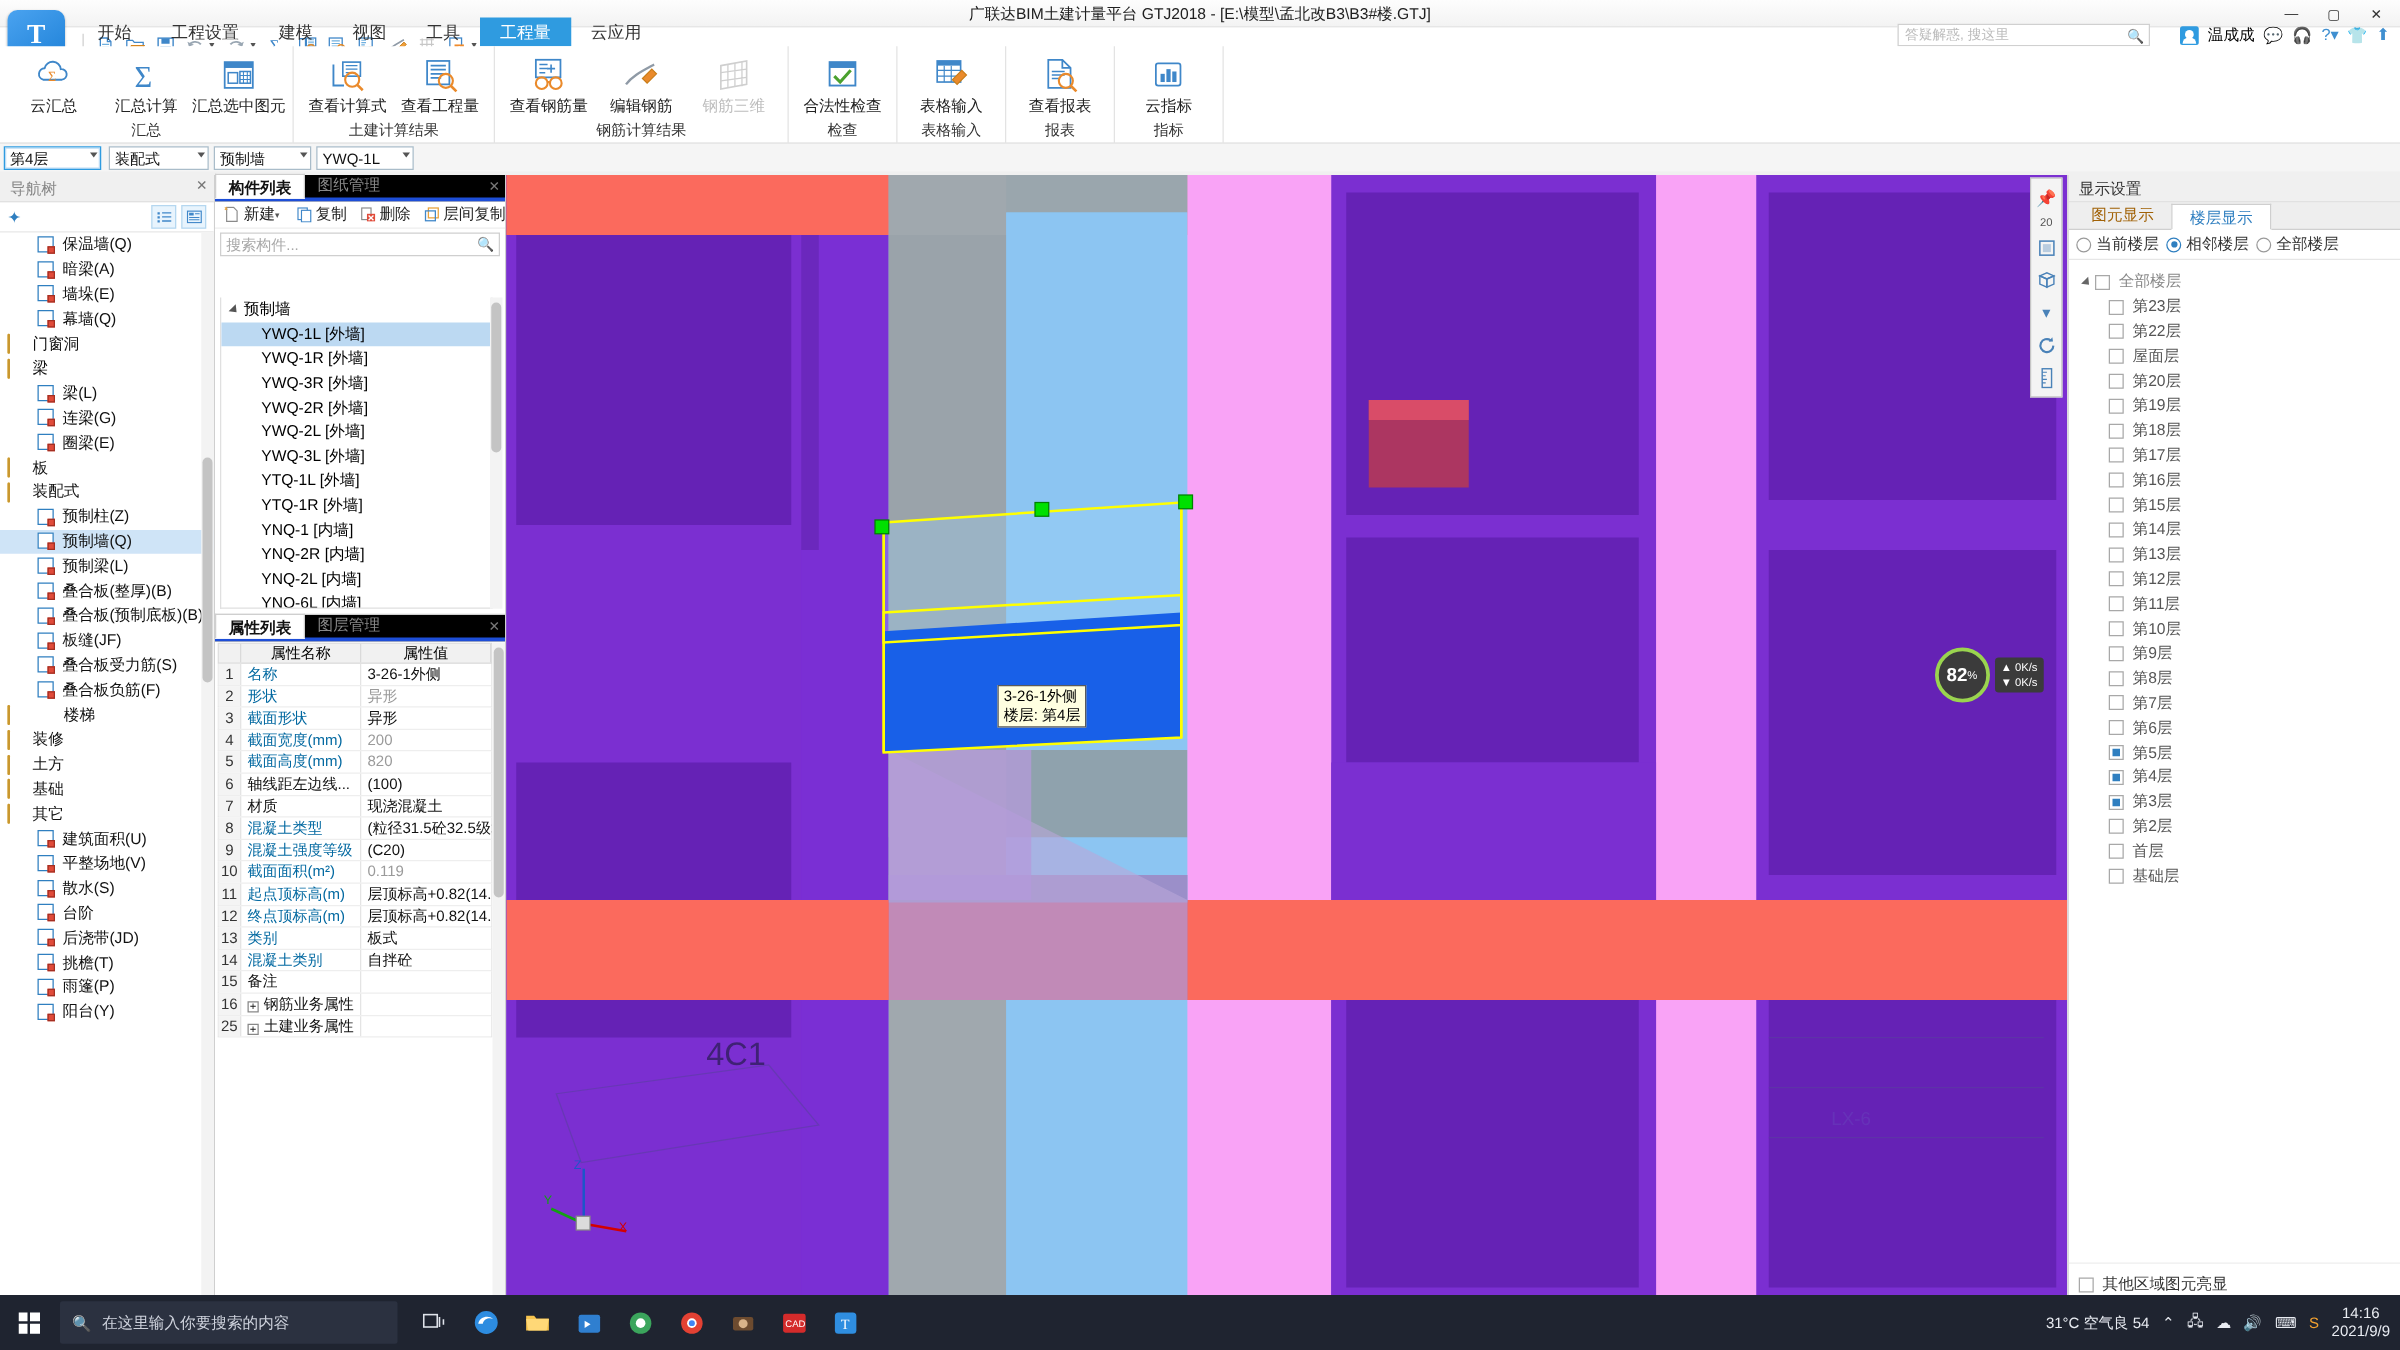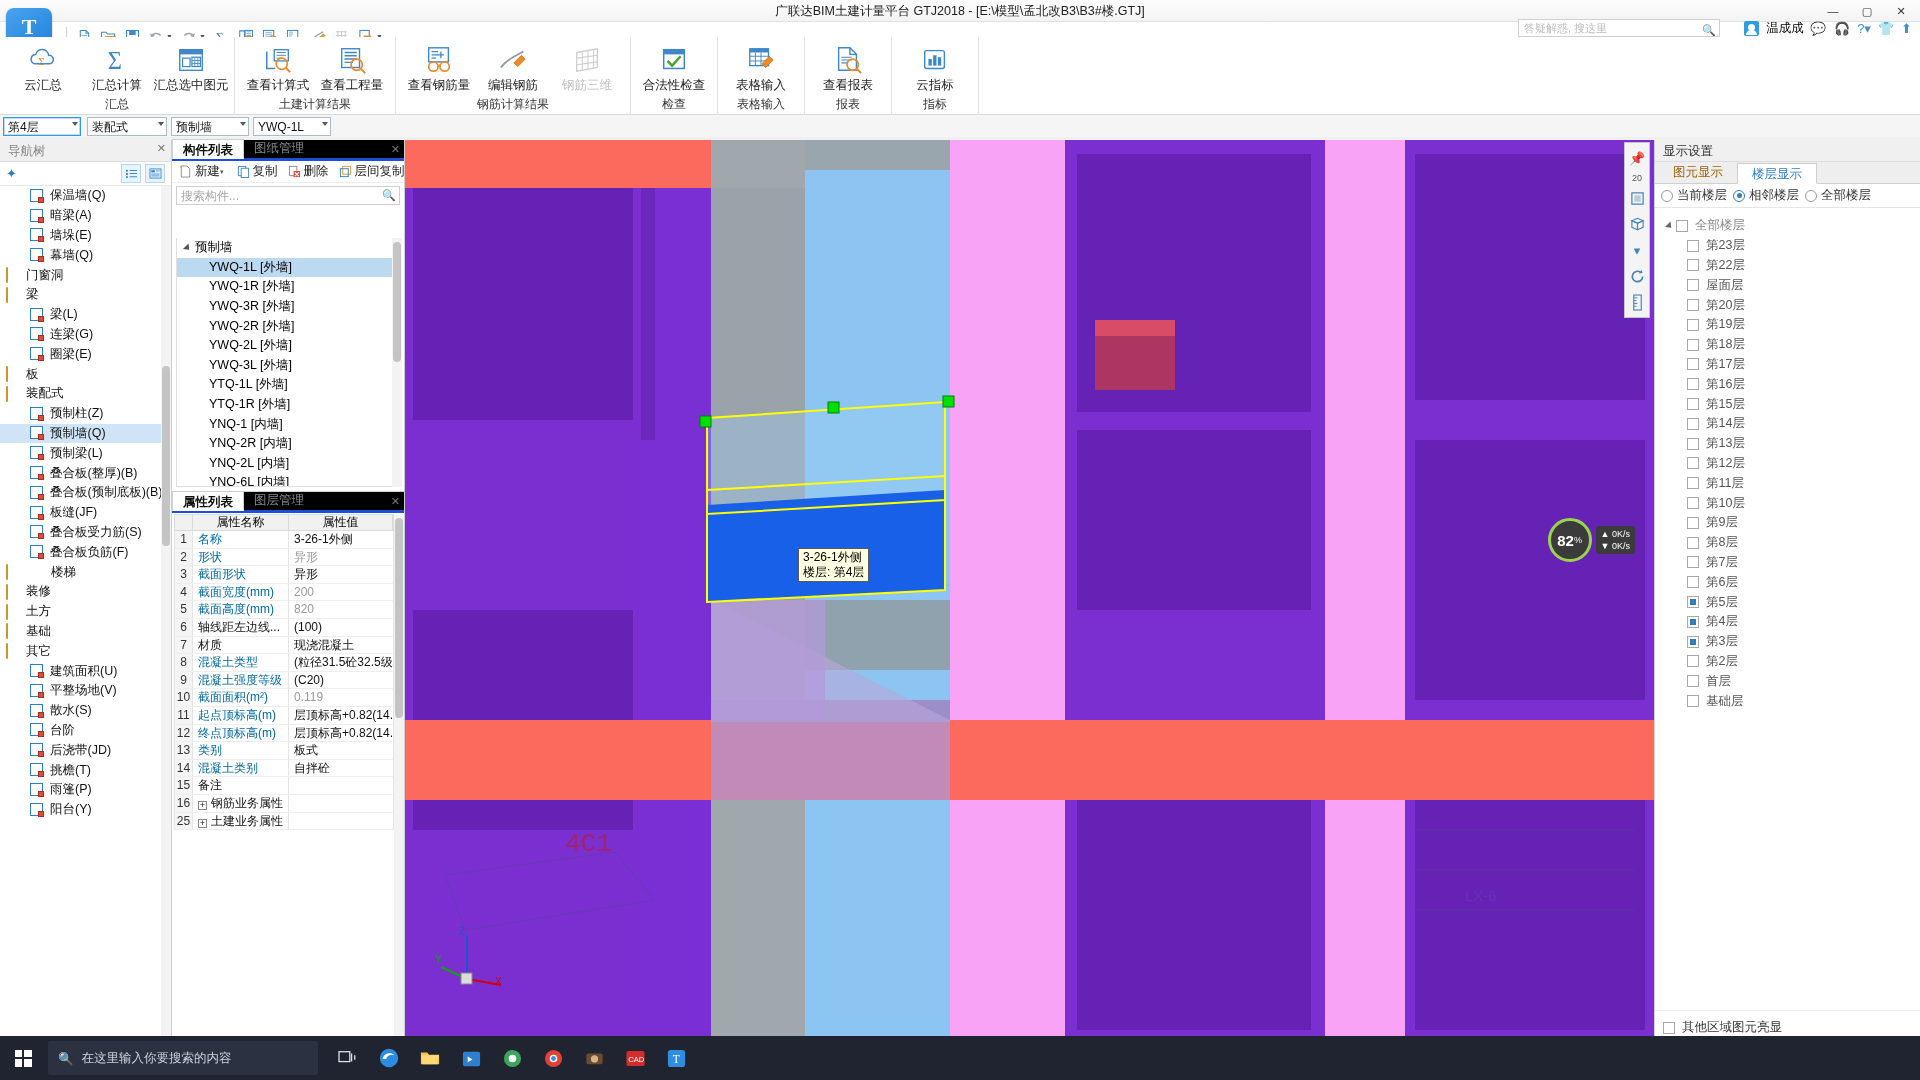--- a/index.html
+++ b/index.html
@@ -281,20 +281,29 @@
             <rect x="2" y="1.5" width="10" height="12" fill="#fff" stroke="#3f87c9" stroke-width="1.1"></rect>
             <rect x="6" y="7" width="8" height="7" fill="#ef8b2c"></rect>
             <path d="M10 8.6v3.8M8.1 10.5h3.8" stroke="#fff" stroke-width="1.2"></path>
           </svg>
         </span>
       <span class="caretmini">▼</span>
     </div>
   </div>
 
   <div class="tabsrow">
+    <div class="tabs" id="tabs">
+        <div class="tab">开始</div>
+        <div class="tab">工程设置</div>
+        <div class="tab">建模</div>
+        <div class="tab">视图</div>
+        <div class="tab">工具</div>
+        <div class="tab active">工程量</div>
+        <div class="tab">云应用</div>
+      </div>
     <div class="searchbox">
       <span>答疑解惑, 搜这里</span>
       <span class="sicon">🔍</span>
     </div>
     <div class="userbar">
       <span class="avatar"></span>
       <span>温成成</span>
       <span class="uicon">💬</span>
       <span class="uicon">🎧</span>
       <span class="uicon">?▾</span>
@@ -885,21 +894,21 @@
     <svg style="position:absolute;left:28px;bottom:55px;" width="72" height="62">
       <line x1="34" y1="52" x2="34" y2="8" stroke="#1c56c9" stroke-width="2"></line>
       <line x1="34" y1="52" x2="68" y2="58" stroke="#d40000" stroke-width="2"></line>
       <line x1="34" y1="52" x2="8" y2="40" stroke="#13a013" stroke-width="2"></line>
       <rect x="28" y="46" width="11" height="11" fill="#dcdcdc" stroke="#888"></rect>
       <text x="26" y="8" font-size="10" fill="#1c56c9" font-family="Liberation Sans, sans-serif">Z</text>
       <text x="62" y="58" font-size="10" fill="#d40000" font-family="Liberation Sans, sans-serif">X</text>
       <text x="2" y="36" font-size="10" fill="#13a013" font-family="Liberation Sans, sans-serif">Y</text>
     </svg>
 
-    <div style="position:absolute;left:160px;bottom:185px;font-size:26px;color:#b91c1c;opacity:.55;font-family:Liberation Mono, monospace;">4C1</div>
+    <div style="position:absolute;left:160px;bottom:185px;font-size:26px;color:#0f172a;opacity:.55;font-family:Liberation Sans, sans-serif;">4C1</div>
     <div style="position:absolute;left:1060px;bottom:140px;font-size:15px;color:#6840bb;opacity:.55;">LX-6</div>
 
     <div class="tip" style="left:393px;top:408px;">
       <div>3-26-1外侧</div>
       <div>楼层: 第4层</div>
     </div>
   </div>
 
   <div class="perfbadge" style="right:285px;top:518px;">
     <div class="ring">
@@ -1154,15 +1163,28 @@
             <text x="3.4" y="13.5" font-size="8" fill="#fff" font-family="Liberation Sans, sans-serif">CAD</text>
           </svg>
         </div>
       <div class="tbi">
           <svg width="21" height="21" viewBox="0 0 22 22">
             <rect x="2" y="2" width="18" height="18" rx="3" fill="#2f8ee0"></rect>
             <text x="7" y="16" font-size="12" fill="#fff" font-family="Liberation Serif, serif">T</text>
           </svg>
         </div>
     </div>
+    <div class="tbright">
+      <span>31°C  空气良 54</span>
+      <span>⌃</span>
+      <span>🖧</span>
+      <span>☁</span>
+      <span>🔊</span>
+      <span>⌨</span>
+      <span style="color:#f0a030;">S</span>
+      <span class="clock">
+        <div>14:16</div>
+        <div>2021/9/9</div>
+      </span>
+    </div>
   </div>
 
 </div>
 
 </body></html>

